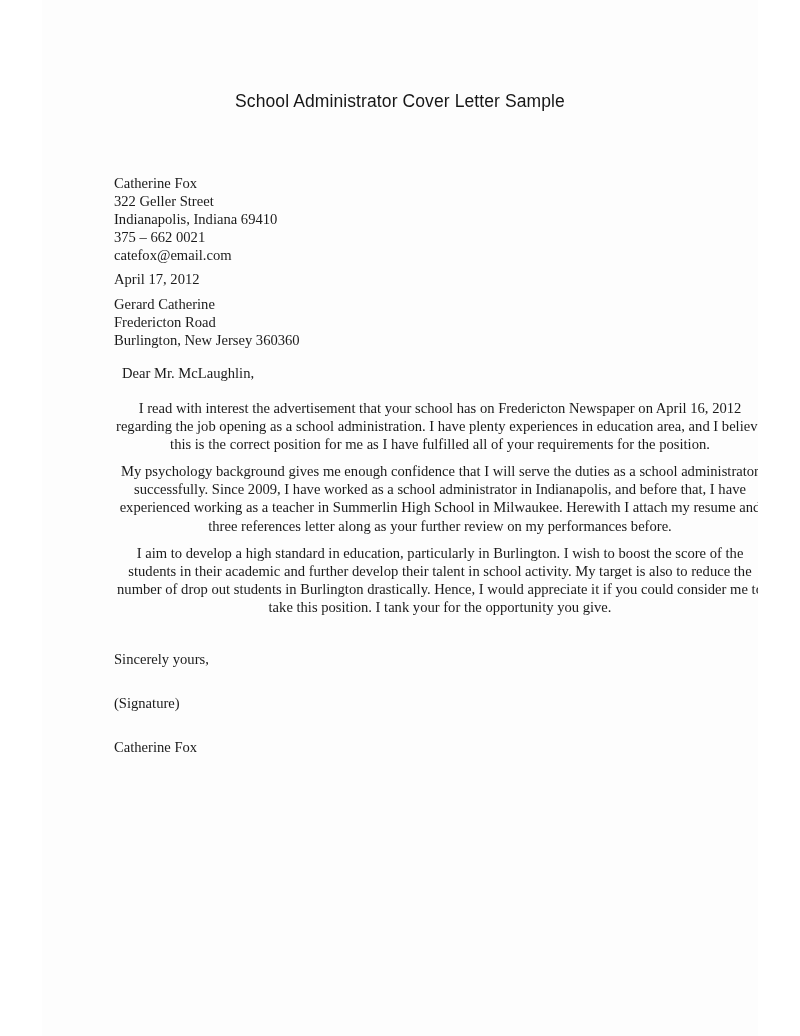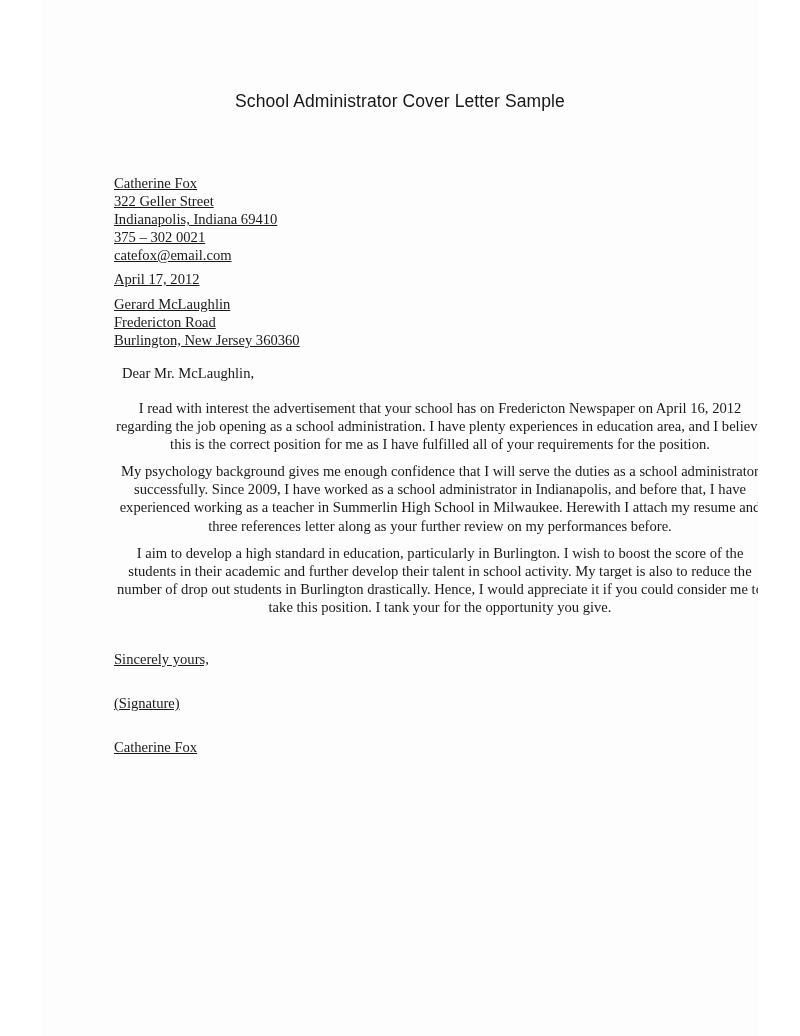--- a/index.html
+++ b/index.html
@@ -42,21 +42,20 @@
     position: absolute;
     left: 72px;
     top: 174px;
     width: 652px;
     font-size: 14.6px;
     line-height: 18.1px;
   }
 
   .block {
     margin: 0 0 0 0;
-    text-decoration: underline;
   }
 
   .block-line {
     display: block;
     white-space: pre-wrap;
   }
   .gap-date     { height: 6px; }
   .gap-recip    { height: 6px; }
   .gap-salute   { height: 7px; }
   .gap-para     { height: 9px; }
@@ -83,34 +82,34 @@
 <div class="page" style="background: rgb(253, 253, 253); color: rgb(26, 26, 26);">
 
   <div class="doc-title">School Administrator Cover Letter Sample</div>
 
   <div class="letter">
 
     <div class="block">
       <span class="block-line">Catherine Fox</span>
       <span class="block-line">322 Geller Street</span>
       <span class="block-line">Indianapolis, Indiana 69410</span>
-      <span class="block-line">375 – 302 0021</span>
+      <span class="block-line">375 – 662 0021</span>
       <span class="block-line">catefox@email.com</span>
     </div>
 
     <div class="gap-date"></div>
 
     <div class="block">
       <span class="block-line">April 17, 2012</span>
     </div>
 
     <div class="gap-recip"></div>
 
     <div class="block">
-      <span class="block-line">Gerard McLaughlin</span>
+      <span class="block-line">Gerard Catherine</span>
       <span class="block-line">Fredericton Road</span>
       <span class="block-line">Burlington, New Jersey 360360</span>
     </div>
 
     <div class="gap-salute"></div>
 
     <p class="salutation">Dear Mr. McLaughlin,</p>
 
     <div class="gap-para"></div>
 

